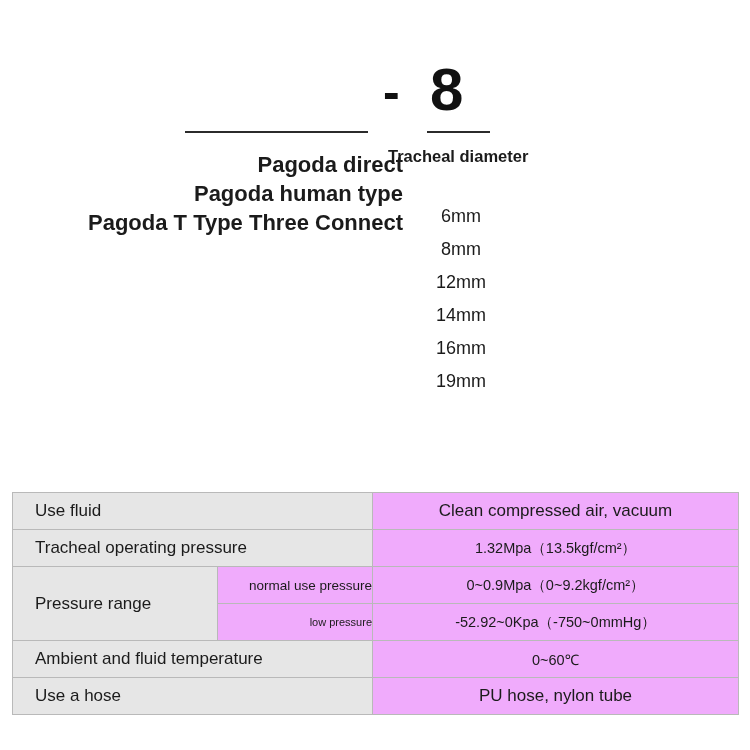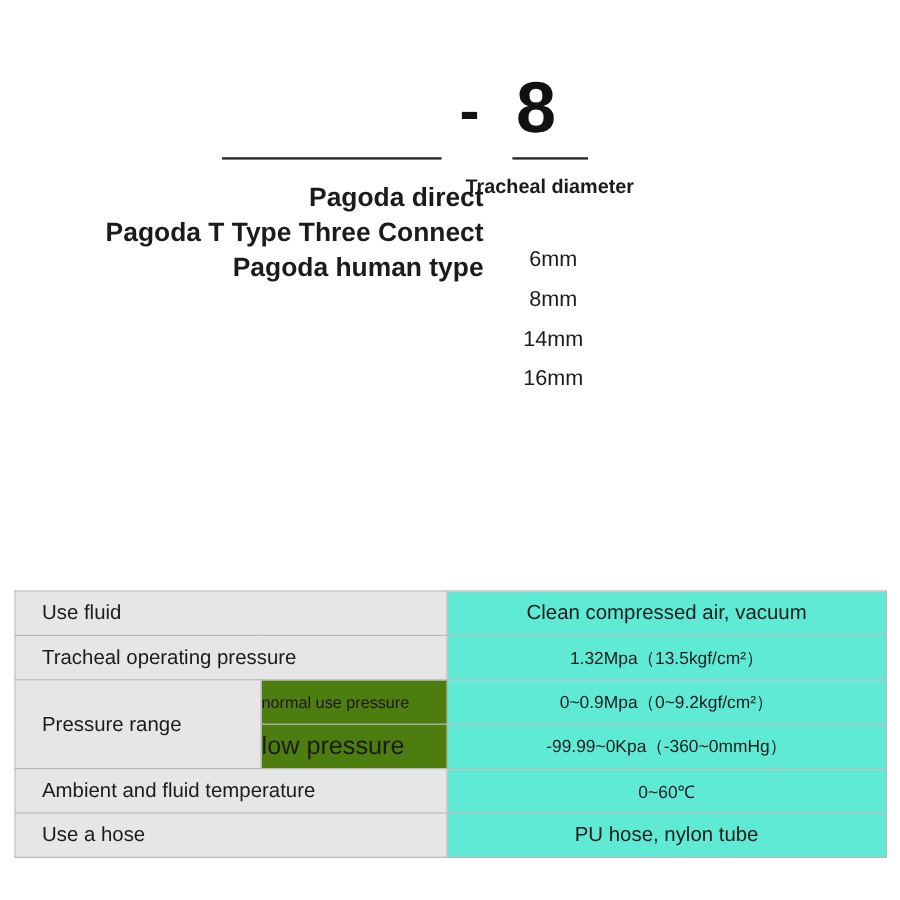--- a/index.html
+++ b/index.html
@@ -113,63 +113,65 @@
     height: 36px;
     vertical-align: middle;
   }
   .cell-label {
     background: #e6e6e6;
     font-size: 17px;
     padding-left: 22px !important;
     color: #1b1b1b;
   }
   .cell-value {
-    background: #5eead4;
+    background: #f0abfc;
     text-align: center;
     font-size: 17px;
     color: #1b1b1b;
   }
   .cell-value.small {
     font-size: 14.5px;
   }
   .cell-sub {
-    background: #4d7c0f;
-    text-align: left;
+    background: #f0abfc;
+    text-align: right;
     font-size: 13.5px;
     color: #1b1b1b;
   }
   .cell-sub.big {
-    font-size: 21px;
+    font-size: 11px;
   }
   .row-tall td { height: 37px; }
 </style>
 </head>
 <body>
 
 <div id="diagram">
 
   <div class="code-part" id="code-dash">-</div>
   <div class="code-part" id="code-number">8</div>
 
   <div class="rule" id="rule-left"></div>
   <div class="rule" id="rule-right"></div>
 
   <div id="tracheal-title">Tracheal diameter</div>
 
   <div id="left-list">
     <div class="item">Pagoda direct</div>
+    <div class="item">Pagoda human type</div>
     <div class="item">Pagoda T Type Three Connect</div>
-    <div class="item">Pagoda human type</div>
   </div>
 
   <div id="size-list">
     <div class="size">6mm</div>
     <div class="size">8mm</div>
+    <div class="size">12mm</div>
     <div class="size">14mm</div>
     <div class="size">16mm</div>
+    <div class="size">19mm</div>
   </div>
 
 </div>
 
 <table id="spec-table">
   <colgroup>
     <col style="width:205px">
     <col style="width:155px">
     <col style="width:366px">
   </colgroup>
@@ -182,21 +184,21 @@
       <td class="cell-label" colspan="2">Tracheal operating pressure</td>
       <td class="cell-value small">1.32Mpa（13.5kgf/cm²）</td>
     </tr>
     <tr class="row-tall">
       <td class="cell-label" rowspan="2">Pressure range</td>
       <td class="cell-sub">normal use pressure</td>
       <td class="cell-value small">0~0.9Mpa（0~9.2kgf/cm²）</td>
     </tr>
     <tr class="row-tall">
       <td class="cell-sub big">low pressure</td>
-      <td class="cell-value small">-99.99~0Kpa（-360~0mmHg）</td>
+      <td class="cell-value small">-52.92~0Kpa（-750~0mmHg）</td>
     </tr>
     <tr>
       <td class="cell-label" colspan="2">Ambient and fluid temperature</td>
       <td class="cell-value small">0~60℃</td>
     </tr>
     <tr>
       <td class="cell-label" colspan="2">Use a hose</td>
       <td class="cell-value">PU hose, nylon tube</td>
     </tr>
   </tbody>

